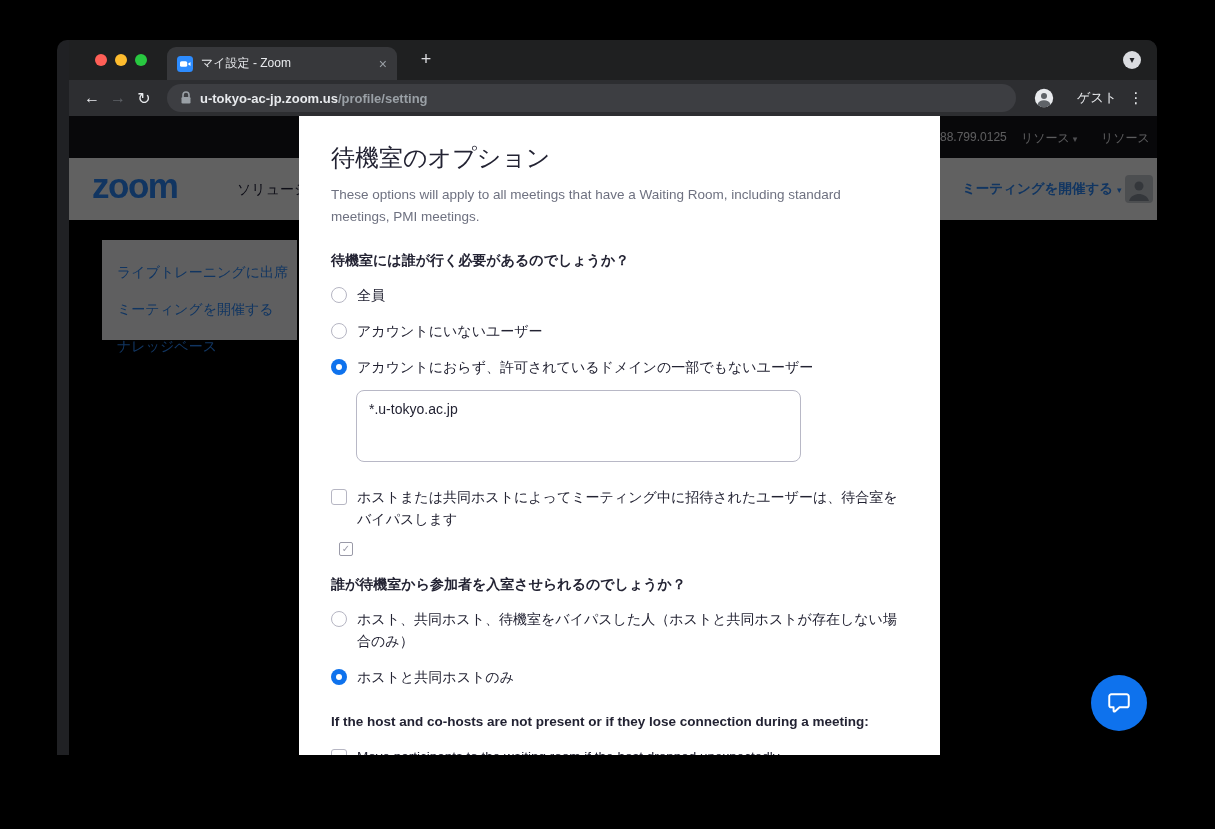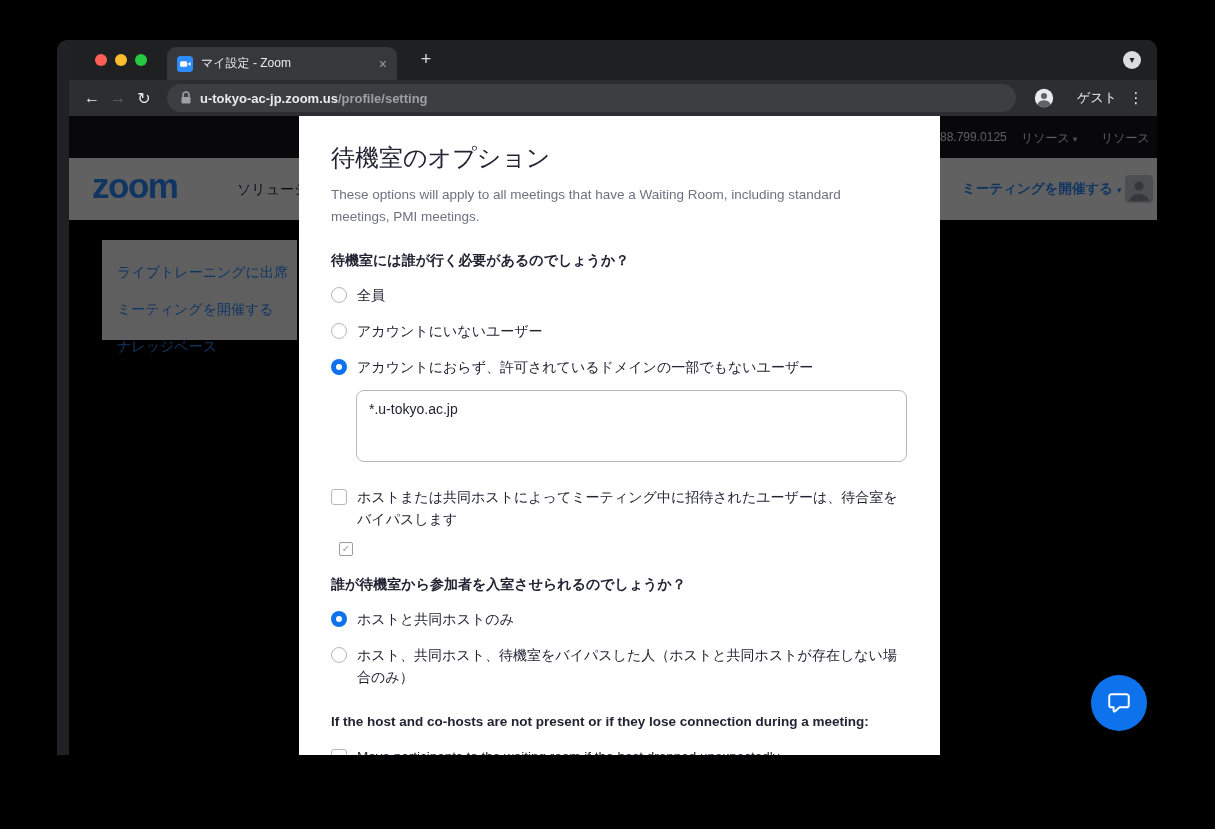--- a/index.html
+++ b/index.html
@@ -74,21 +74,21 @@
     font-size:14px; line-height:22px; }
   .opt-label { max-width:548px; color:#232333; }
   .opt-label.en { font-size:13.5px; }
   .radio { width:16px; height:16px; border-radius:50%; border:1px solid #b6b6c3; background:#fff;
     flex:none; margin-top:3px; position:relative; }
   .radio.sel { border:none; background:#0E72ED; }
   .radio.sel::after { content:""; position:absolute; left:5px; top:5px; width:6px; height:6px;
     border-radius:50%; background:#fff; }
   .checkbox { width:16px; height:16px; border-radius:3px; border:1px solid #b6b6c3; background:#fff;
     flex:none; margin-top:3px; }
-  .domain-box { display:block; margin:12px 0 0 25px; width:551px; height:72px;
+  .domain-box { display:block; margin:12px 0 0 25px; width:445px; height:72px;
     border:1px solid #b8b8c6; border-radius:8px; padding:10px 12px; font-size:14px; color:#232333;
     font-family:"Liberation Sans","DejaVu Sans",sans-serif; resize:none; outline:none; }
   .mini-check { margin:12px 0 0 8px; width:14px; height:14px; border:1px solid #9a9aa8;
     border-radius:2px; color:#9a9aa8; font-size:10px; line-height:12px; text-align:center; }
 
   .chat-btn { position:absolute; left:1022px; top:559px; width:56px; height:56px; border-radius:50%;
     background:#0E72ED; z-index:8; display:flex; align-items:center; justify-content:center;
     box-shadow:0 4px 10px rgba(0,0,0,0.35); }
 </style>
 </head>
@@ -191,26 +191,26 @@
       <div class="option-row" style="margin-top:24px;">
         <span class="checkbox"></span>
         <span class="opt-label">ホストまたは共同ホストによってミーティング中に招待されたユーザーは、待合室をバイパスします</span>
       </div>
 
       <div class="mini-check">✓</div>
 
       <div class="q-label q2">誰が待機室から参加者を入室させられるのでしょうか？</div>
 
       <div class="option-row">
+        <span class="radio"></span>
+        <span class="opt-label">ホスト、共同ホスト、待機室をバイパスした人（ホストと共同ホストが存在しない場合のみ）</span>
+      </div>
+      <div class="option-row">
         <span class="radio sel"></span>
         <span class="opt-label">ホストと共同ホストのみ</span>
-      </div>
-      <div class="option-row">
-        <span class="radio"></span>
-        <span class="opt-label">ホスト、共同ホスト、待機室をバイパスした人（ホストと共同ホストが存在しない場合のみ）</span>
       </div>
 
       <div class="q-label q3">If the host and co-hosts are not present or if they lose connection during a meeting:</div>
 
       <div class="option-row">
         <span class="checkbox"></span>
         <span class="opt-label en">Move participants to the waiting room if the host dropped unexpectedly</span>
       </div>
     </div>
 

